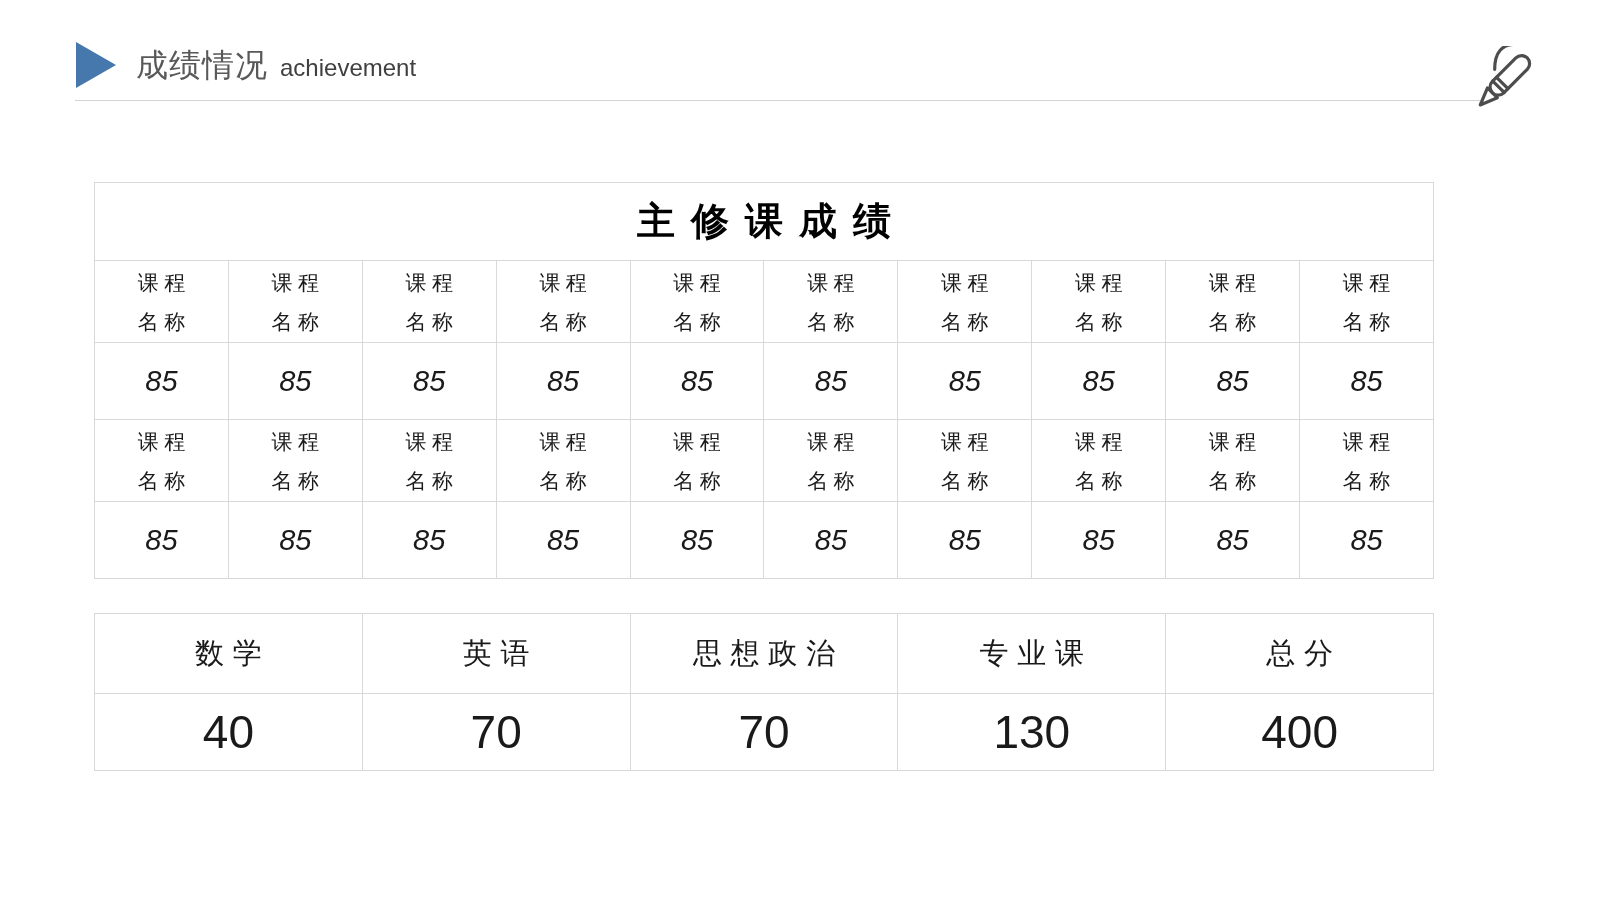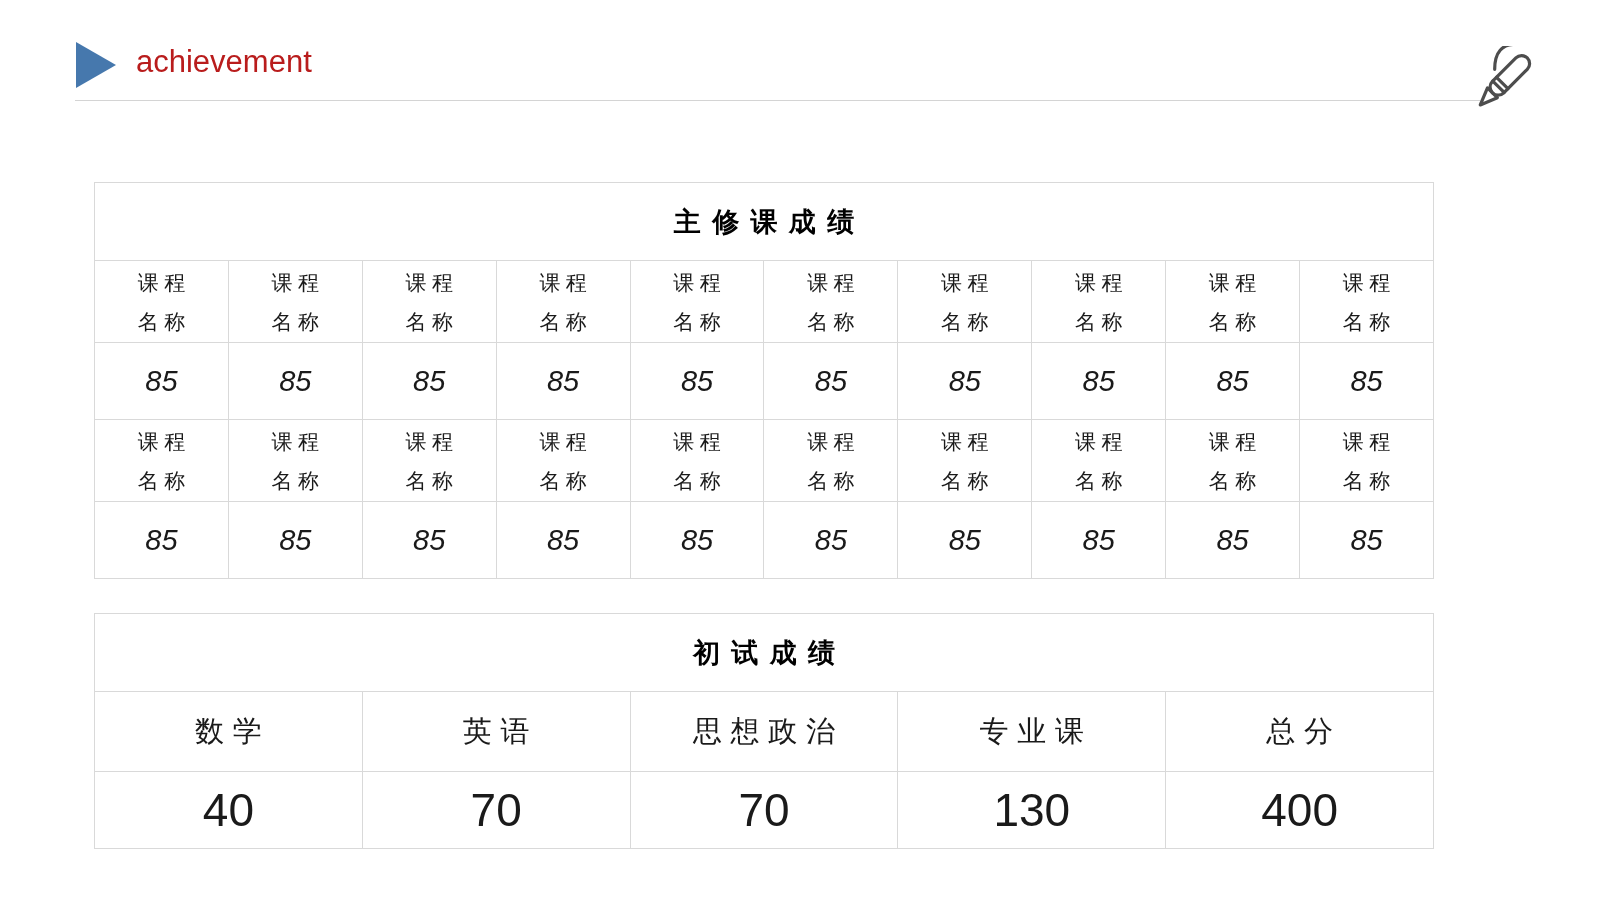--- a/index.html
+++ b/index.html
@@ -7,45 +7,46 @@
   .slide{position:relative;width:1600px;height:900px;background:#ffffff;overflow:hidden;}
 
   
   .hdr-triangle{
     position:absolute;left:76px;top:42px;width:0;height:0;
     border-top:23px solid transparent;border-bottom:23px solid transparent;
     border-left:40px solid #4678ad;
   }
   .hdr-titles{position:absolute;left:136px;top:44px;display:flex;align-items:baseline;gap:12px;white-space:nowrap;}
   .hdr-title-cn{font-size:32px;color:#595959;letter-spacing:1px;}
-  .hdr-title-en{font-size:31px;color:#b91c1c;}
+  .hdr-title-en{font-size:24px;color:#404040;}
   .hdr-rule{position:absolute;left:75px;top:100px;width:1405px;height:1px;background:#d4d4d4;}
   .pen-icon{position:absolute;left:1476px;top:46px;}
 
   
   table{border-collapse:collapse;table-layout:fixed;position:absolute;left:94px;width:1340px;background:#fff;}
   .t1{top:182px;}
   .t2{top:613px;}
   td{border:1px solid #d9d9d9;text-align:center;vertical-align:middle;color:#1a1a1a;padding:0;}
-  .tbl-title-cell{height:77px;font-weight:700;font-size:27px;color:#000000;}
+  .tbl-title-cell{height:77px;font-weight:700;font-size:38px;color:#000000;}
   .ls-title{letter-spacing:.42em;margin-right:-.42em;}
   .t1 .hdr-row td{height:81px;font-size:21px;}
   .course-line{display:block;line-height:39px;letter-spacing:.26em;margin-right:-.26em;}
   .t1 .val-row td{height:76px;font-size:29px;font-style:italic;}
   .t2 .hdr-row td{height:79px;font-size:29px;}
   .ls-sub{letter-spacing:.3em;margin-right:-.3em;}
   .t2 .val-row td{height:76px;font-size:46px;}
 </style>
 </head>
 <body>
 
 <div class="slide">
 
   <div class="hdr-triangle"></div>
   <div class="hdr-titles">
+    <span class="hdr-title-cn">成绩情况</span>
     <span class="hdr-title-en">achievement</span>
   </div>
   <div class="hdr-rule"></div>
   <svg class="pen-icon" width="75" height="75" viewBox="0 0 70 70">
     <g transform="translate(4,20) rotate(-45 0 35)" stroke="#4d4d4d" stroke-width="3" fill="none" stroke-linejoin="round" stroke-linecap="round">
       <path d="M0,35 L16,28.5 L16,41.5 Z"></path>
       <rect x="16" y="27.5" width="46" height="15" rx="7.5"></rect>
       <line x1="24" y1="27.5" x2="24" y2="42.5"></line>
       <line x1="29" y1="27.5" x2="29" y2="42.5"></line>
       <path d="M33,21 Q50,4 64,19"></path>
@@ -163,23 +164,20 @@
       <td>85</td>
       <td>85</td>
       <td>85</td>
       <td>85</td>
     </tr>
   </tbody>
     </table>
 
   <table class="t2">
     <tbody>
-        <tr>
-      <td colspan="5" class="tbl-title-cell"><span class="ls-title">初试成绩</span></td>
-    </tr>
     <tr class="hdr-row">
       <td><span class="ls-sub">数学</span></td>
       <td><span class="ls-sub">英语</span></td>
       <td><span class="ls-sub">思想政治</span></td>
       <td><span class="ls-sub">专业课</span></td>
       <td><span class="ls-sub">总分</span></td>
     </tr>
     <tr class="val-row">
       <td>40</td>
       <td>70</td>

